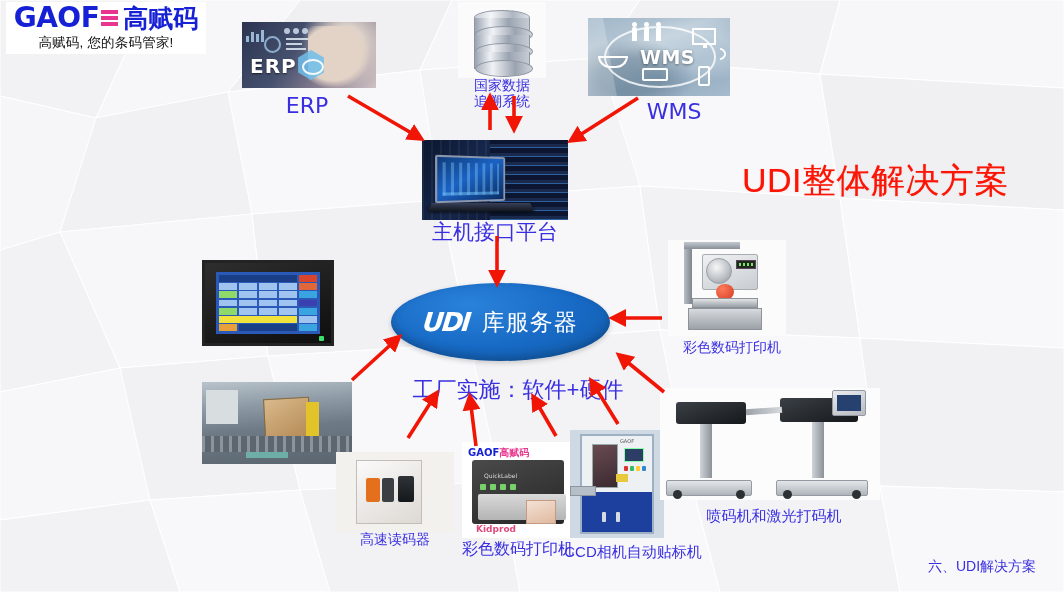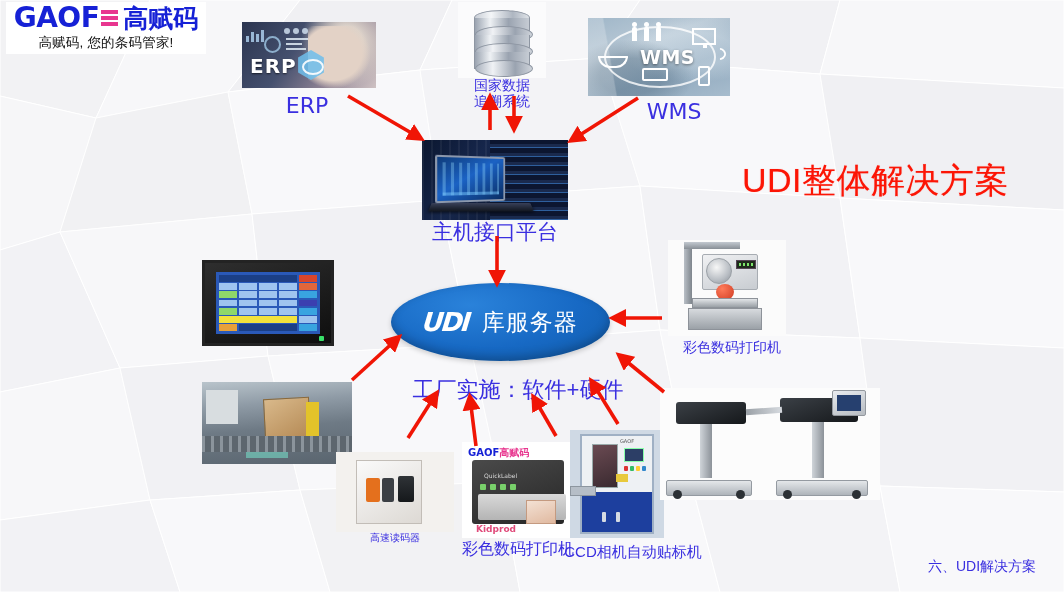--- a/index.html
+++ b/index.html
@@ -589,24 +589,25 @@
     <div>国家数据</div>
     <div>追溯系统</div>
   </div>
 
   <div class="lbl lat" style="left:628px; top:100px; width:92px; font-size:22px;">WMS</div>
 
   <div class="lbl" style="left:400px; top:220px; width:190px; font-size:21px;">主机接口平台</div>
 
 
 
-  <div class="lbl" style="left:330px; top:532px; width:130px; font-size:10px;">高速读码器</div>
+  <div class="lbl" style="left:330px; top:532px; width:130px; font-size:14px;">高速读码器</div>
 
   <div class="lbl" style="left:448px; top:540px; width:140px; font-size:16px;">彩色数码打印机</div>
 
   <div class="lbl" style="left:560px; top:544px; width:146px; font-size:15px;">CCD相机自动贴标机</div>
 
   <div class="lbl" style="left:664px; top:340px; width:136px; font-size:14px;">彩色数码打印机</div>
 
+  <div class="lbl" style="left:684px; top:508px; width:180px; font-size:15px;">喷码机和激光打码机</div>
 
   <div class="lbl" style="left:408px; top:378px; width:220px; font-size:22px;">工厂实施：软件+硬件</div>
 
 </div>
 
 </body></html>

